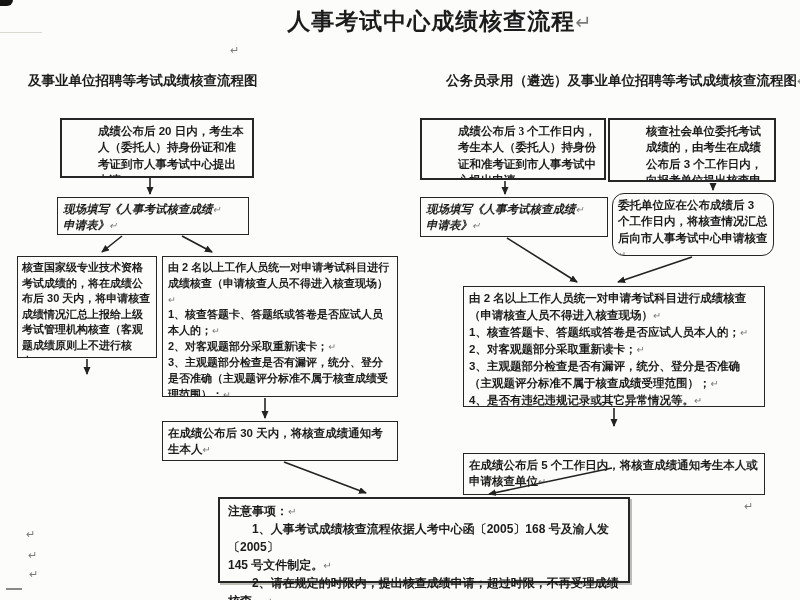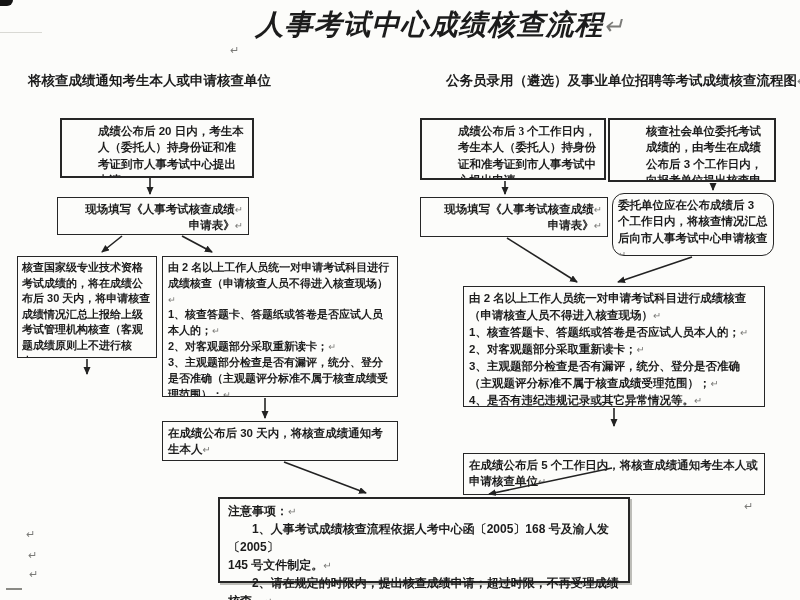--- a/index.html
+++ b/index.html
@@ -5,37 +5,36 @@
   * { margin:0; padding:0; box-sizing:border-box; }
   html,body { background:#e8e8e8; }
   .page {
     position:relative; width:800px; height:600px;
     background:#fcfcfa; overflow:hidden;
     font-family:"Liberation Sans", sans-serif;
     color:#1c1c1c;
   }
   .title {
     position:absolute; left:140px; top:6px; width:600px;
-    text-align:center; font-size:28px; font-weight:700; letter-spacing:1px;
+    text-align:center; font-size:23px; font-weight:700; letter-spacing:1px;
     white-space:nowrap;
-    font-style:italic;
   }
   .heading {
     position:absolute; font-size:13.5px; font-weight:700; white-space:nowrap;
   }
   .heading-left  { left:28px;  top:72px; }
   .heading-right { left:414px; top:72px;margin-left:32px; }
   .box {
     position:absolute; border:1.5px solid #262626; background:#fcfcfa;
     font-size:11.5px; font-weight:700; line-height:1.42;
     padding:3px 5px; white-space:pre-line; overflow:hidden;
     text-align:left;
   }
   .box.heavy { border-width:2px;padding-left:36px; }
-  .box.center { text-align:right; }
+  .box.center { text-align:left;font-style:italic; }
   .box.small { font-size:11px; padding:3px 4px; }
   .box.list { font-size:11px; line-height:1.44; }
   .box.list-r { font-size:11.5px; line-height:1.48; }
   .notes {
     position:absolute; border:2px solid #262626; background:#fcfcfa;
     font-size:12px; font-weight:700; line-height:1.5;
     padding:3px 8px; white-space:pre-line;
     box-shadow:2px 2px 0 #bdbdb8;
   }
   .arrows { position:absolute; left:0; top:0; pointer-events:none; }
@@ -47,21 +46,21 @@
 </head>
 <body>
 
 <div class="page">
 
   <div class="artifact" style="left:0;top:0;width:13px;height:6px;background:#151515;border-radius:0 0 6px 0;"></div>
   <div class="artifact" style="left:0;top:32px;width:42px;height:1px;background:#d9d9d4;"></div>
   <div class="artifact" style="left:6px;top:588px;width:16px;height:2px;background:#8a8a85;"></div>
 
   <div class="title t">人事考试中心成绩核查流程<span class="pm">↵</span></div>
-  <div class="heading heading-left t">将核查成绩通知考生本人或申请核查单位</div>
+  <div class="heading heading-left t">及事业单位招聘等考试成绩核查流程图</div>
   <div class="heading heading-right t">公务员录用（遴选）及事业单位招聘等考试成绩核查流程图<span class="pm">↵</span></div>
 
   <div class="box heavy t" style="left:60px;top:118px;width:194px;height:60px;">成绩公布后 20 日内，考生本人（委托人）持身份证和准考证到市人事考试中心提出申请<span class="pm">↵</span></div>
   <div class="box center t" style="left:57px;top:197px;width:192px;height:38px;">现场填写《人事考试核查成绩<span class="pm">↵</span>
 申请表》<span class="pm">↵</span></div>
   <div class="box small t" style="left:17px;top:256px;width:140px;height:102px;">核查国家级专业技术资格考试成绩的，将在成绩公布后 30 天内，将申请核查成绩情况汇总上报给上级考试管理机构核查（客观题成绩原则上不进行核查）<span class="pm">↵</span></div>
   <div class="box list t" style="left:162px;top:256px;width:236px;height:141px;">由 2 名以上工作人员统一对申请考试科目进行成绩核查（申请核查人员不得进入核查现场）<span class="pm">↵</span>
 1、核查答题卡、答题纸或答卷是否应试人员本人的；<span class="pm">↵</span>
 2、对客观题部分采取重新读卡；<span class="pm">↵</span>
 3、主观题部分检查是否有漏评，统分、登分是否准确（主观题评分标准不属于核查成绩受理范围）；<span class="pm">↵</span>

